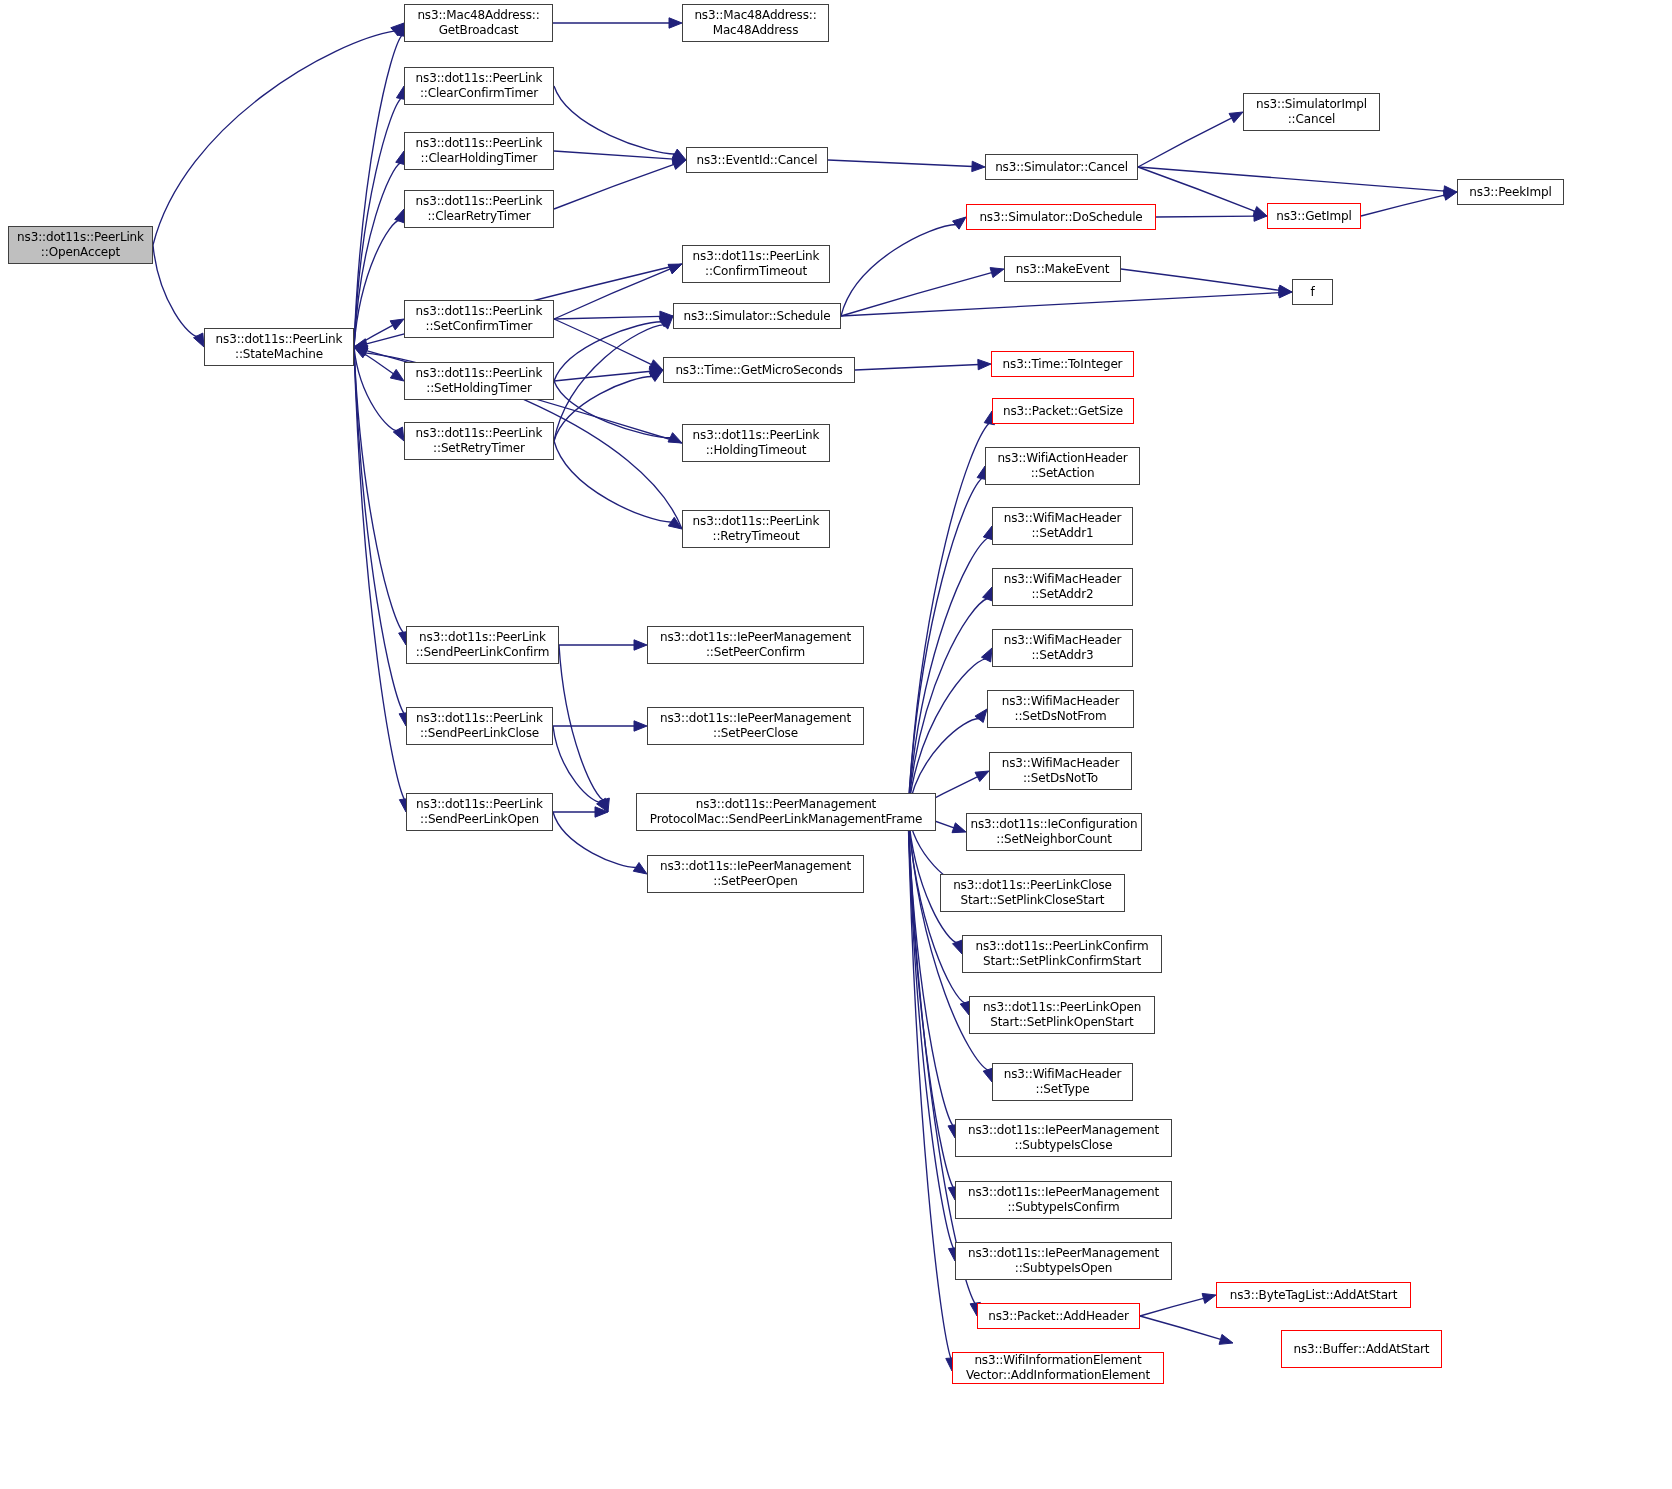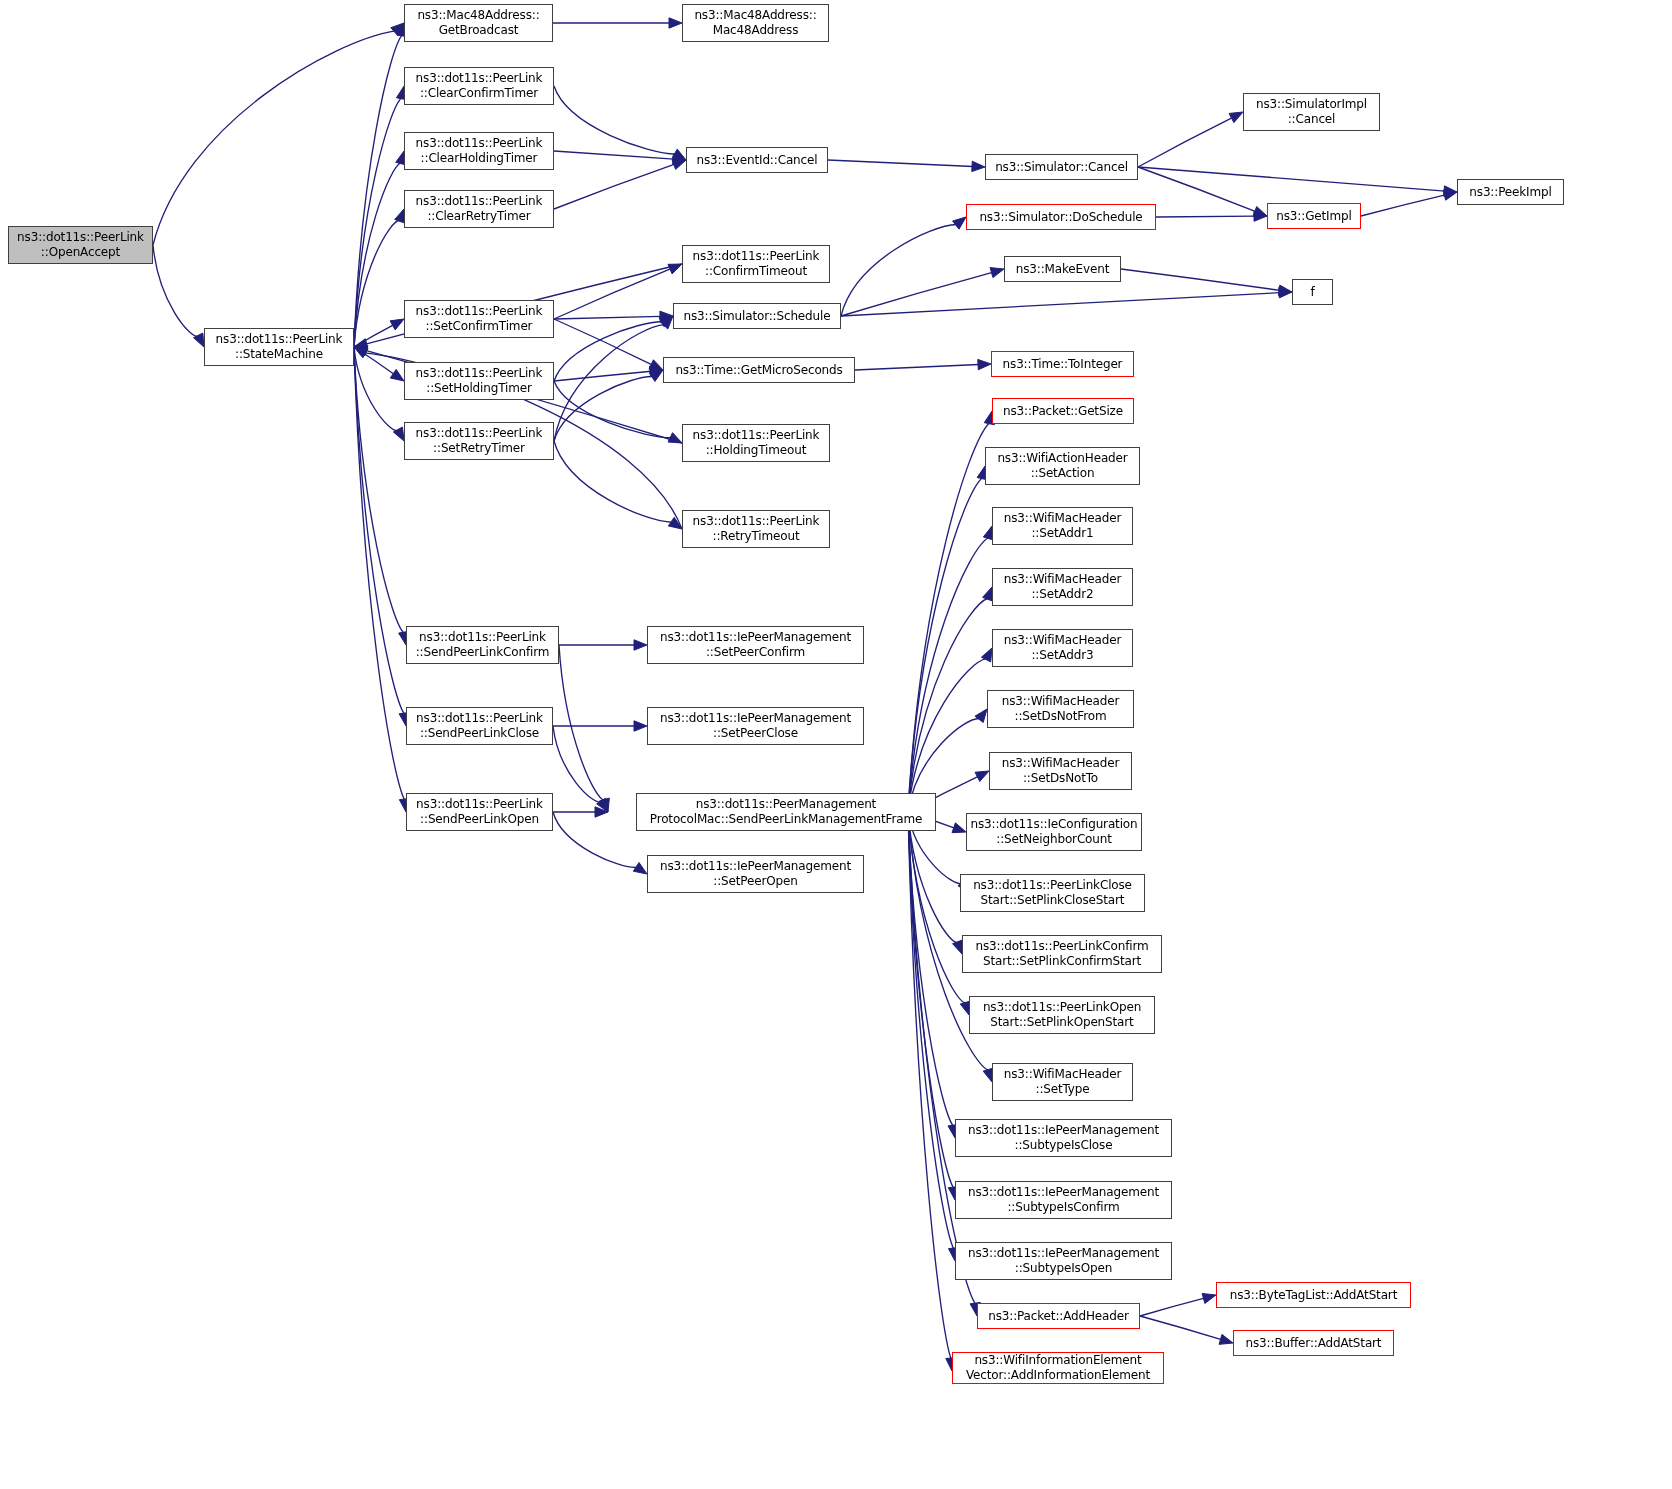--- a/index.html
+++ b/index.html
@@ -252,33 +252,33 @@
       <div class="node" style="left: 647px; top: 707px; width: 217px; height: 38px;"><span>ns3::dot11s::IePeerManagement
 ::SetPeerClose</span></div>
       <div class="node" style="left: 406px; top: 793px; width: 147px; height: 38px;"><span>ns3::dot11s::PeerLink
 ::SendPeerLinkOpen</span></div>
       <div class="node" style="left: 608px; top: 793px; width: 300px; height: 38px; margin-left: 28px;"><span>ns3::dot11s::PeerManagement
 ProtocolMac::SendPeerLinkManagementFrame</span></div>
       <div class="node" style="left: 647px; top: 855px; width: 217px; height: 38px;"><span>ns3::dot11s::IePeerManagement
 ::SetPeerOpen</span></div>
       <div class="node" style="left: 966px; top: 813px; width: 176px; height: 38px;"><span>ns3::dot11s::IeConfiguration
 ::SetNeighborCount</span></div>
-      <div class="node" style="left: 960px; top: 874px; width: 185px; height: 38px; align-items: center;"><span>ns3::dot11s::PeerLinkClose
+      <div class="node" style="left: 940px; top: 874px; width: 185px; height: 38px; align-items: center;"><span>ns3::dot11s::PeerLinkClose
 Start::SetPlinkCloseStart</span></div>
       <div class="node" style="left: 962px; top: 935px; width: 200px; height: 38px;"><span>ns3::dot11s::PeerLinkConfirm
 Start::SetPlinkConfirmStart</span></div>
       <div class="node" style="left: 969px; top: 996px; width: 186px; height: 38px;"><span>ns3::dot11s::PeerLinkOpen
 Start::SetPlinkOpenStart</span></div>
       <div class="node" style="left: 992px; top: 1063px; width: 141px; height: 38px;"><span>ns3::WifiMacHeader
 ::SetType</span></div>
       <div class="node" style="left: 955px; top: 1119px; width: 217px; height: 38px;"><span>ns3::dot11s::IePeerManagement
 ::SubtypeIsClose</span></div>
       <div class="node" style="left: 955px; top: 1181px; width: 217px; height: 38px;"><span>ns3::dot11s::IePeerManagement
 ::SubtypeIsConfirm</span></div>
       <div class="node" style="left: 955px; top: 1242px; width: 217px; height: 38px;"><span>ns3::dot11s::IePeerManagement
 ::SubtypeIsOpen</span></div>
       <div class="node red" style="left: 977px; top: 1303px; width: 163px; height: 26px;"><span>ns3::Packet::AddHeader</span></div>
       <div class="node red" style="left: 1216px; top: 1282px; width: 195px; height: 26px;"><span>ns3::ByteTagList::AddAtStart</span></div>
-      <div class="node red" style="left: 1233px; top: 1330px; width: 161px; height: 26px;"><span>ns3::Buffer::AddAtStart</span></div>
+      <div class="node red" style="left: 1281px; top: 1330px; width: 161px; height: 38px;"><span>ns3::Buffer::AddAtStart</span></div>
       <div class="node red" style="left: 952px; top: 1352px; width: 212px; height: 32px;"><span>ns3::WifiInformationElement
 Vector::AddInformationElement</span></div>
     </div>
 </div>
 
 </body></html>

